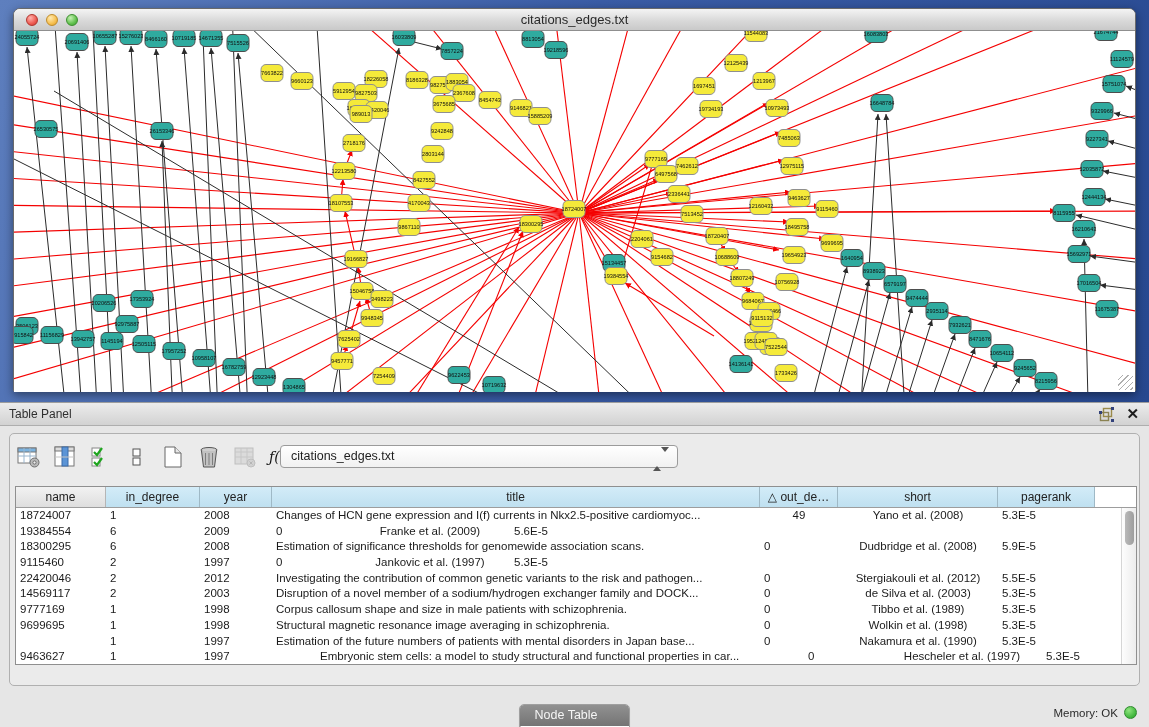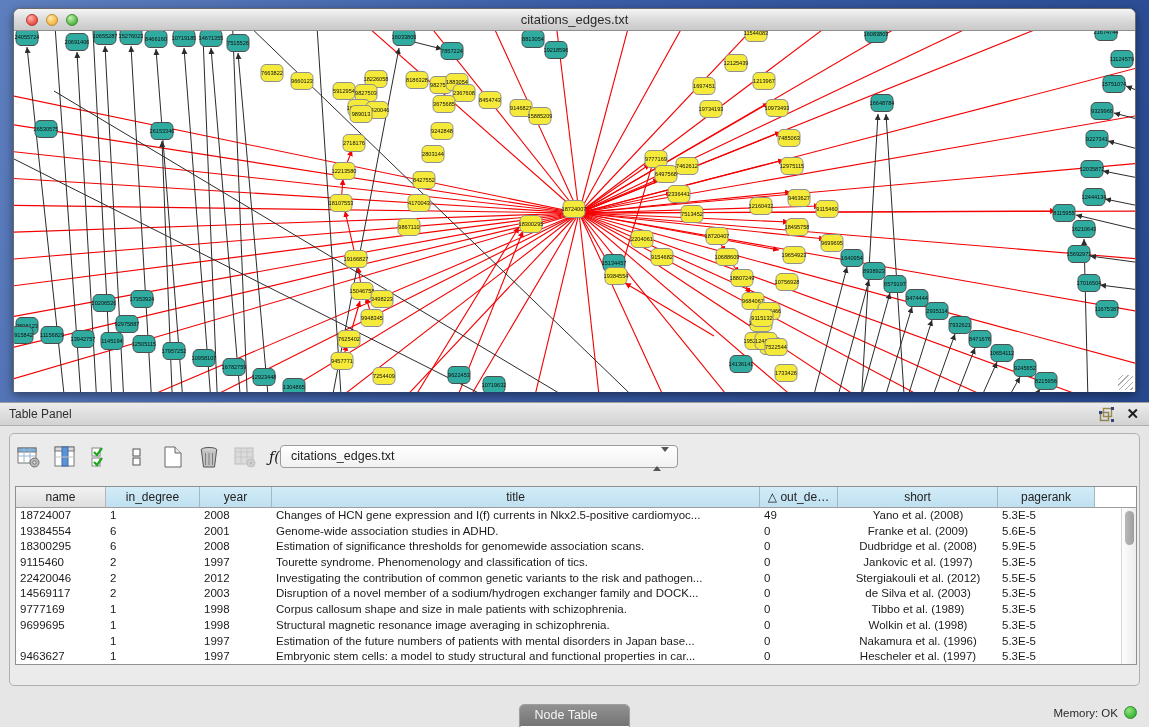--- a/index.html
+++ b/index.html
@@ -812,47 +812,45 @@
           <div class="hcell" style="width: 160px;">short</div>
           <div class="hcell" style="width: 97px;">pagerank</div>
           <div class="hcell filler"></div>
         </div>
       <div id="tbody">
           <div class="trow">
             <div class="tcell" style="width: 90px;">18724007</div>
             <div class="tcell" style="width: 94px;">1</div>
             <div class="tcell" style="width: 72px;">2008</div>
             <div class="tcell" style="width: 488px;">Changes of HCN gene expression and I(f) currents in Nkx2.5-positive cardiomyoc...</div>
-            <div class="tcell" style="width: 78px;">49</div>
+            <div class="tcell" style="width: 78px; text-align: center;">49</div>
             <div class="tcell center" style="width: 160px;">Yano et al. (2008)</div>
             <div class="tcell" style="width: 97px;">5.3E-5</div>
           </div>
           <div class="trow">
             <div class="tcell" style="width: 90px;">19384554</div>
             <div class="tcell" style="width: 94px;">6</div>
-            <div class="tcell" style="width: 72px;">2001</div>
-            <div class="tcell" style="width: 488px;">Genome-wide association studies in ADHD.</div>
+            <div class="tcell" style="width: 72px;">2009</div>
             <div class="tcell" style="width: 78px;">0</div>
             <div class="tcell center" style="width: 160px;">Franke et al. (2009)</div>
             <div class="tcell" style="width: 97px;">5.6E-5</div>
           </div>
           <div class="trow">
             <div class="tcell" style="width: 90px;">18300295</div>
             <div class="tcell" style="width: 94px;">6</div>
             <div class="tcell" style="width: 72px;">2008</div>
             <div class="tcell" style="width: 488px;">Estimation of significance thresholds for genomewide association scans.</div>
             <div class="tcell" style="width: 78px;">0</div>
             <div class="tcell center" style="width: 160px;">Dudbridge et al. (2008)</div>
             <div class="tcell" style="width: 97px;">5.9E-5</div>
           </div>
           <div class="trow">
             <div class="tcell" style="width: 90px;">9115460</div>
             <div class="tcell" style="width: 94px;">2</div>
             <div class="tcell" style="width: 72px;">1997</div>
-            <div class="tcell" style="width: 488px;">Tourette syndrome. Phenomenology and classification of tics.</div>
             <div class="tcell" style="width: 78px;">0</div>
             <div class="tcell center" style="width: 160px;">Jankovic et al. (1997)</div>
             <div class="tcell" style="width: 97px;">5.3E-5</div>
           </div>
           <div class="trow">
             <div class="tcell" style="width: 90px;">22420046</div>
             <div class="tcell" style="width: 94px;">2</div>
             <div class="tcell" style="width: 72px;">2012</div>
             <div class="tcell" style="width: 488px;">Investigating the contribution of common genetic variants to the risk and pathogen...</div>
             <div class="tcell" style="width: 78px;">0</div>
@@ -885,28 +883,28 @@
             <div class="tcell" style="width: 78px;">0</div>
             <div class="tcell center" style="width: 160px;">Wolkin et al. (1998)</div>
             <div class="tcell" style="width: 97px;">5.3E-5</div>
           </div>
           <div class="trow">
             <div class="tcell" style="width: 90px; margin-top: 24px;">9465546</div>
             <div class="tcell" style="width: 94px;">1</div>
             <div class="tcell" style="width: 72px;">1997</div>
             <div class="tcell" style="width: 488px;">Estimation of the future numbers of patients with mental disorders in Japan base...</div>
             <div class="tcell" style="width: 78px;">0</div>
-            <div class="tcell center" style="width: 160px;">Nakamura et al. (1996)</div>
+            <div class="tcell center" style="width: 160px;">Nakamura et al. (1990)</div>
             <div class="tcell" style="width: 97px;">5.3E-5</div>
           </div>
           <div class="trow">
             <div class="tcell" style="width: 90px;">9463627</div>
             <div class="tcell" style="width: 94px;">1</div>
             <div class="tcell" style="width: 72px;">1997</div>
-            <div class="tcell" style="width: 488px;">Embryonic stem cells: a model to study structural and functional properties in car...</div>
+            <div class="tcell" style="width: 488px; margin-left: 44px;">Embryonic stem cells: a model to study structural and functional properties in car...</div>
             <div class="tcell" style="width: 78px;">0</div>
             <div class="tcell center" style="width: 160px;">Hescheler et al. (1997)</div>
             <div class="tcell" style="width: 97px;">5.3E-5</div>
           </div>
         </div>
       <div id="vscroll">
         <div id="vthumb"></div>
       </div>
     </div>
 

